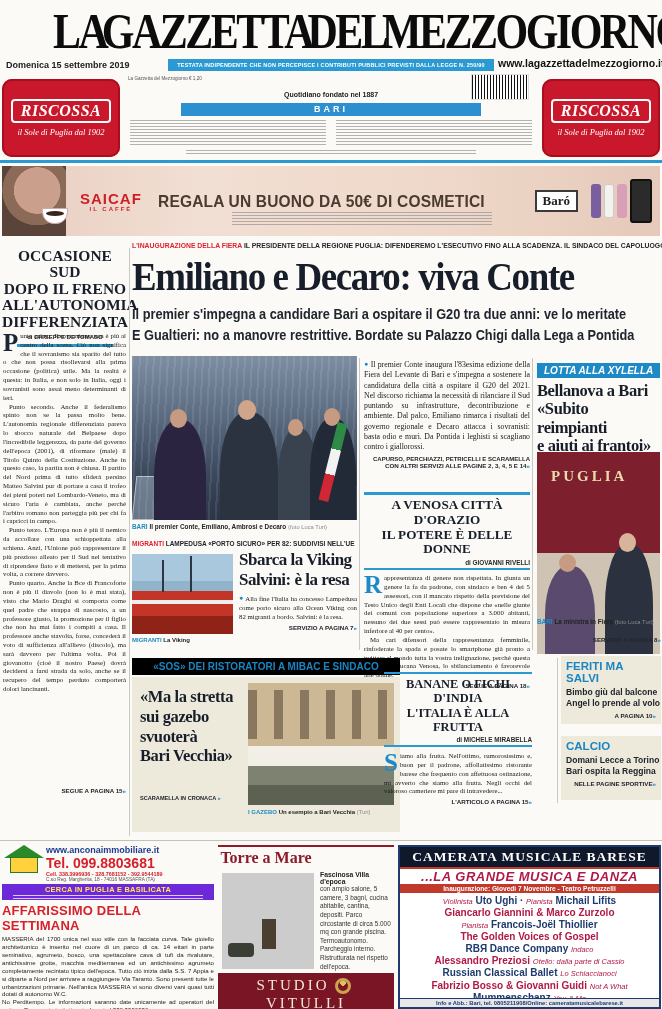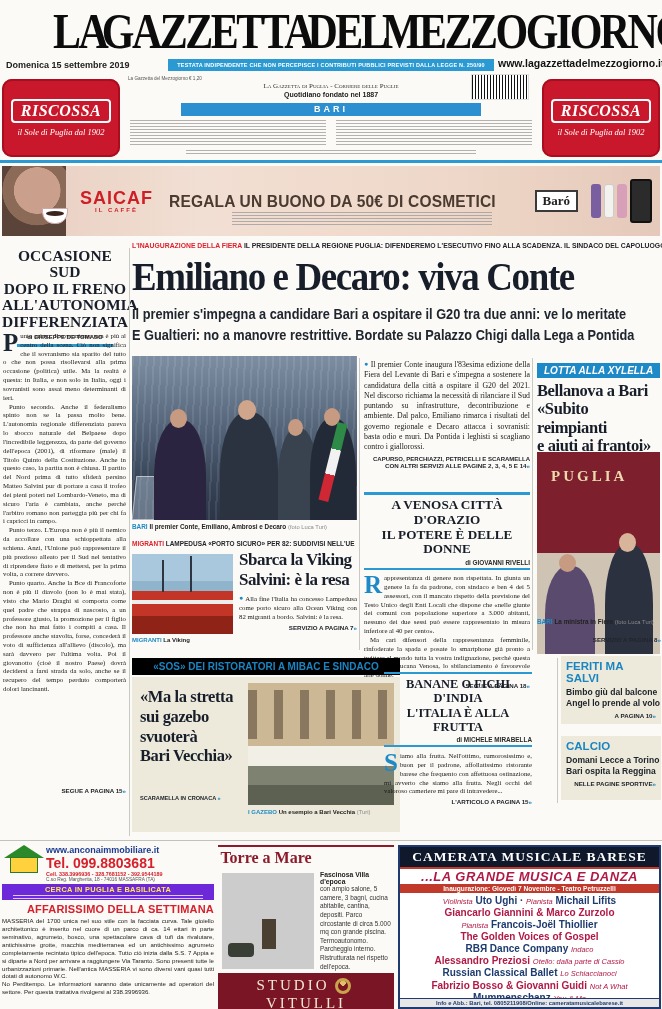--- a/index.html
+++ b/index.html
@@ -27,21 +27,21 @@
   .barcode{background:repeating-linear-gradient(90deg,#111 0 1px,#fff 1px 3px);border:1px solid #ddd}
   .baribar{background:#2b8fd0;color:#fff;font-weight:700;font-size:9px;letter-spacing:3px;
            text-align:center;line-height:13px;height:13px}
   .bluerule{background:#2b9ad2}
   
   .saicaf{left:2px;top:166px;width:658px;height:70px;background:linear-gradient(90deg,#e7cdc0,#f2dfd3 30%,#eed7c8 70%,#e5c9ba);
           display:flex;align-items:center;overflow:hidden}
   .sai-face{width:64px;height:70px;background:radial-gradient(circle at 55% 35%,#caa08c 0 40%,#8c6a58 41% 60%,#5a4338 61%);flex:0 0 auto}
   .sai-cup{position:absolute;left:40px;top:42px;width:26px;height:16px;background:#fff;border-radius:0 0 12px 12px;border:1px solid #caa}
   .sai-cup::after{content:"";position:absolute;left:3px;top:2px;right:3px;height:5px;background:#3a241c;border-radius:50%}
-  .sai-brand{color:#cf1f26;font-weight:700;font-size:18px;letter-spacing:1px;line-height:1}
+  .sai-brand{color:#cf1f26;font-weight:700;font-size:15px;letter-spacing:1px;line-height:1}
   .sai-sub{color:#cf1f26;font-size:6px;font-weight:700;letter-spacing:2px}
   .sai-head{color:#4a3a30;font-weight:700;font-size:16.5px;letter-spacing:.2px;white-space:nowrap;transform:scaleX(.94);transform-origin:left}
   .baro{border:2px solid #3a3a3a;padding:1px 6px;font-family:"Liberation Serif",serif;font-weight:700;font-size:13px;color:#222;background:#fff}
   .sai-prod{width:10px;border-radius:3px;height:34px;margin-left:3px}
   
   .kick{font-size:7.2px;font-weight:700;white-space:nowrap;transform:scaleX(.95);transform-origin:left}
   .kick .red{color:#e0212d}.kick .dark{color:#23252b}
   .bluelabel{background:#1d8ac7;color:#fff;font-weight:700;font-style:italic;font-size:10px;
              padding:2px 7px;display:inline-block}
   .sosbar{background:#000000;color:#1b85c2;font-weight:700;font-size:10px;text-align:center;line-height:17px;height:17px;white-space:nowrap}
@@ -86,21 +86,21 @@
   .beige{background:#edeadb}
   .boxlabel{color:#1b85c2;font-weight:700;font-size:11.5px}
   .boxtxt{font-size:9px;font-weight:700;color:#20252c;line-height:1.22;transform:scaleX(.95);transform-origin:left;white-space:nowrap}
   
   .ancona-web{font-size:9px;font-weight:700;color:#1d3c8f}
   .ancona-tel{font-size:14px;font-weight:700;color:#d6202c}
   .ancona-cell{font-size:5.4px;font-weight:700;color:#d6202c}
   .ancona-addr{font-size:4.8px;color:#555}
   .redbanner{background:#6d28d9;text-align:center;padding:1px 0}
   .redbanner .l1{color:#ffe84d;font-weight:700;font-size:7.4px;letter-spacing:.3px}
-  .affari{color:#d6202c;font-weight:700;font-size:11px;text-align:right;letter-spacing:.2px}
+  .affari{color:#d6202c;font-weight:700;font-size:13px;text-align:left;letter-spacing:.2px}
   .masseria{font-size:6.1px;line-height:1.3;text-align:justify;color:#222}
   .torre{color:#8c1b2a;font-family:"Liberation Serif",serif;font-weight:700;font-size:16px;text-align:center}
   .vit-body{font-size:6.4px;line-height:1.35;color:#333}
   .vit-title{font-size:6.8px;font-weight:700;color:#222}
   .vitbar{background:#7a1526;color:#fff;text-align:center}
   .vit-brand{font-family:"Liberation Serif",serif;font-size:15px;letter-spacing:3px;color:#f3e9d2}
   .knocker{display:inline-block;width:16px;height:16px;border-radius:50%;vertical-align:-4px;margin:0 5px;
            border:3px solid #c9a44a;background:radial-gradient(circle at 50% 20%,#e3c06a 0 30%,#7a1526 31%)}
   
   .cam{border:2px solid #1e3a6e;background:#fff}
@@ -132,21 +132,20 @@
     <div class="risc-ribbon">RISCOSSA</div>
     <div class="risc-tag">il Sole di Puglia dal 1902</div>
   </div>
   <div class="abs riscossa" style="left:542px;top:79px">
     <div class="risc-ribbon">RISCOSSA</div>
     <div class="risc-tag">il Sole di Puglia dal 1902</div>
   </div>
 
   <div class="abs" style="left:126px;top:74px;width:410px;height:84px">
     <div style="position:absolute;left:2px;top:2px;font-size:4.6px;color:#555">La Gazzetta del Mezzogiorno € 1,20</div>
-    <div class="serif" style="position:absolute;left:0;top:8px;width:100%;text-align:center;font-size:7px;font-variant:small-caps;color:#333">La Gazzetta di Puglia - Corriere delle Puglie</div>
     <div style="position:absolute;left:0;top:17px;width:100%;text-align:center;font-size:7px;font-weight:700;color:#222">Quotidiano fondato nel 1887</div>
     <div class="abs barcode" style="left:345px;top:0;width:58px;height:26px"></div>
     <div class="abs baribar" style="left:55px;top:29px;width:300px">BARI</div>
     <div class="abs stripe" style="left:4px;top:46px;width:196px;height:26px"></div>
     <div class="abs stripe" style="left:210px;top:46px;width:196px;height:26px"></div>
     <div class="abs stripe" style="left:60px;top:76px;width:290px;height:5px"></div>
   </div>
 
   <div class="abs bluerule" style="left:0;top:160px;width:662px;height:3px"></div>
 

